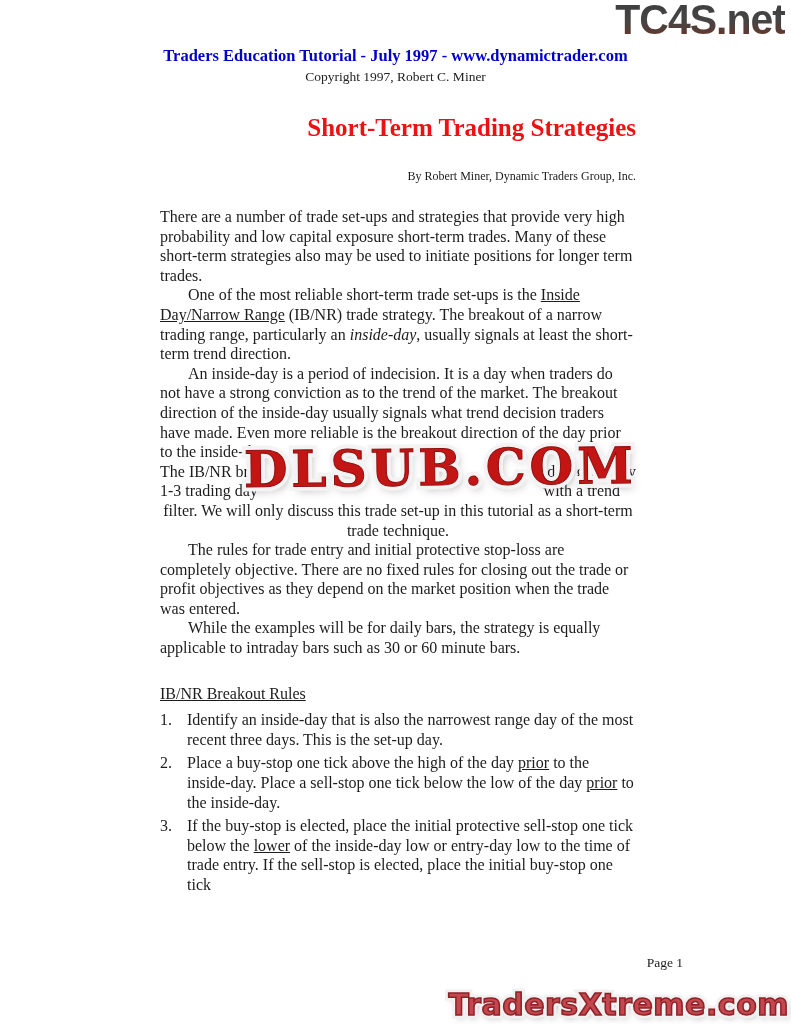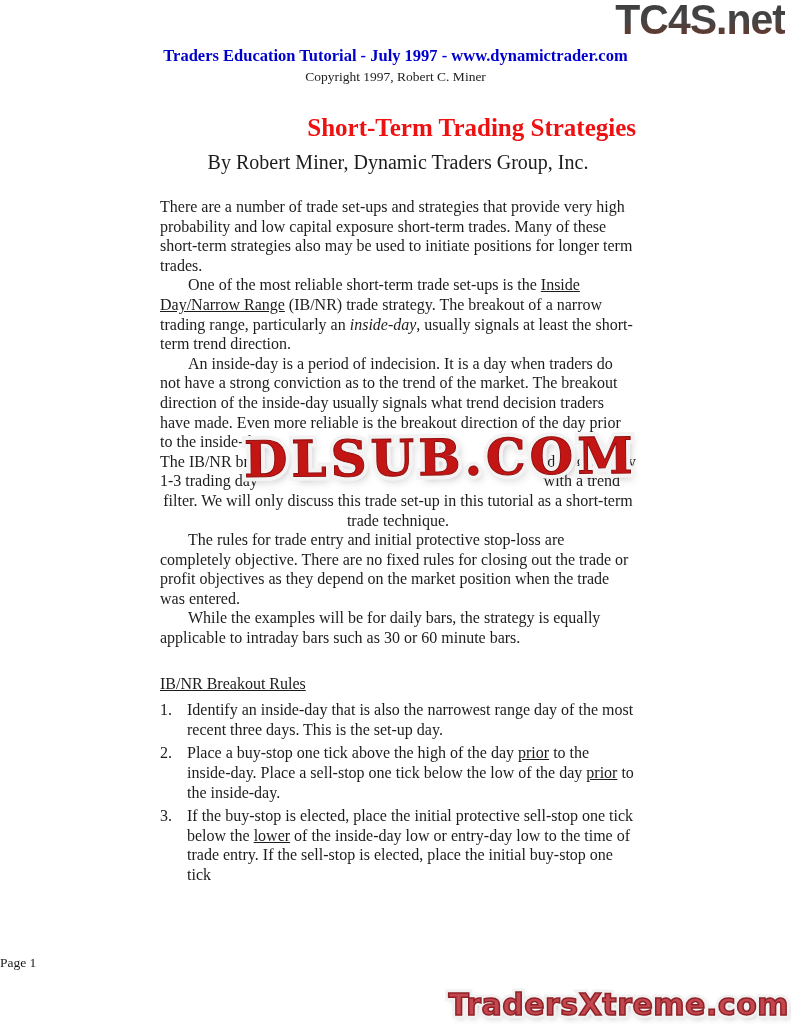--- a/index.html
+++ b/index.html
@@ -42,21 +42,21 @@
 
   
   .content { position: absolute; left: 160px; top: 106px; width: 476px; }
   .doc-title {
     margin: 8px 0 0 0;
     text-align: right;
     color: var(--title-red, #ee1111);
     font-size: 25px;
     font-weight: bold;
   }
-  .byline { text-align: center; font-size: 20px; margin-top: 9px; }
+  .byline { text-align: right; font-size: 12px; margin-top: 27px; }
 
   .content p { margin: 0; font-size: 16px; line-height: 19.6px; }
   .first-para { margin-top: 23px !important; }
   .indent { text-indent: 28px; }
   .u { text-decoration: underline; }
   .it { font-style: italic; }
 
   .section-heading-bold {
     margin: 37px 0 5px 0;
     font-weight: bold;
@@ -116,21 +116,21 @@
   .footer-stamp .fill {
     color: var(--footer-stamp-red, #c2474e);
     -webkit-text-stroke: 1.5px #8e2026;
   }
 
   
   .page-number {
     position: absolute;
     left: 0; top: 955px;
     width: 683px;
-    text-align: left;
+    text-align: right;
     font-size: 13.5px;
   }
 </style>
 </head>
 <body>
 
 <div class="page">
 
   <div class="tc4s-logo">TC4S.net</div>
 

